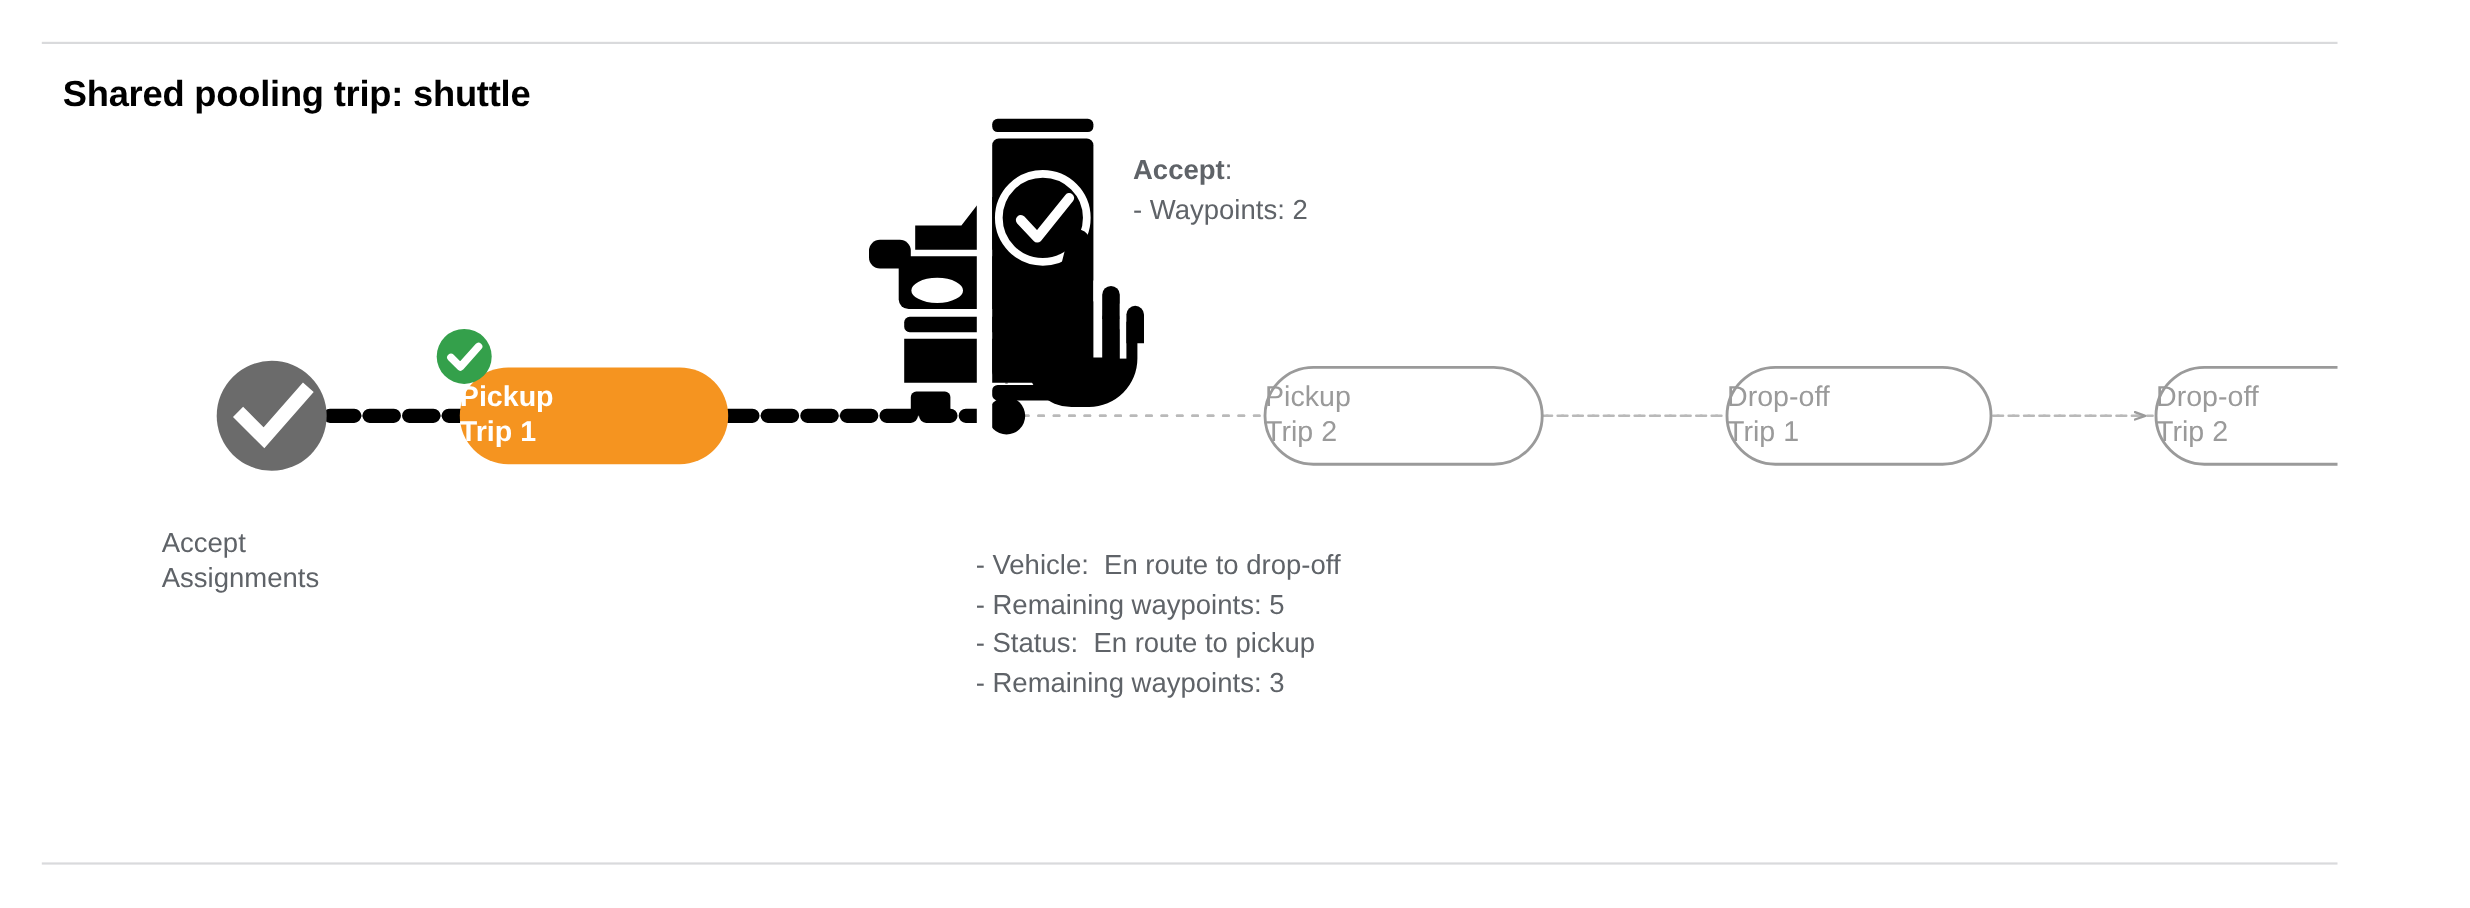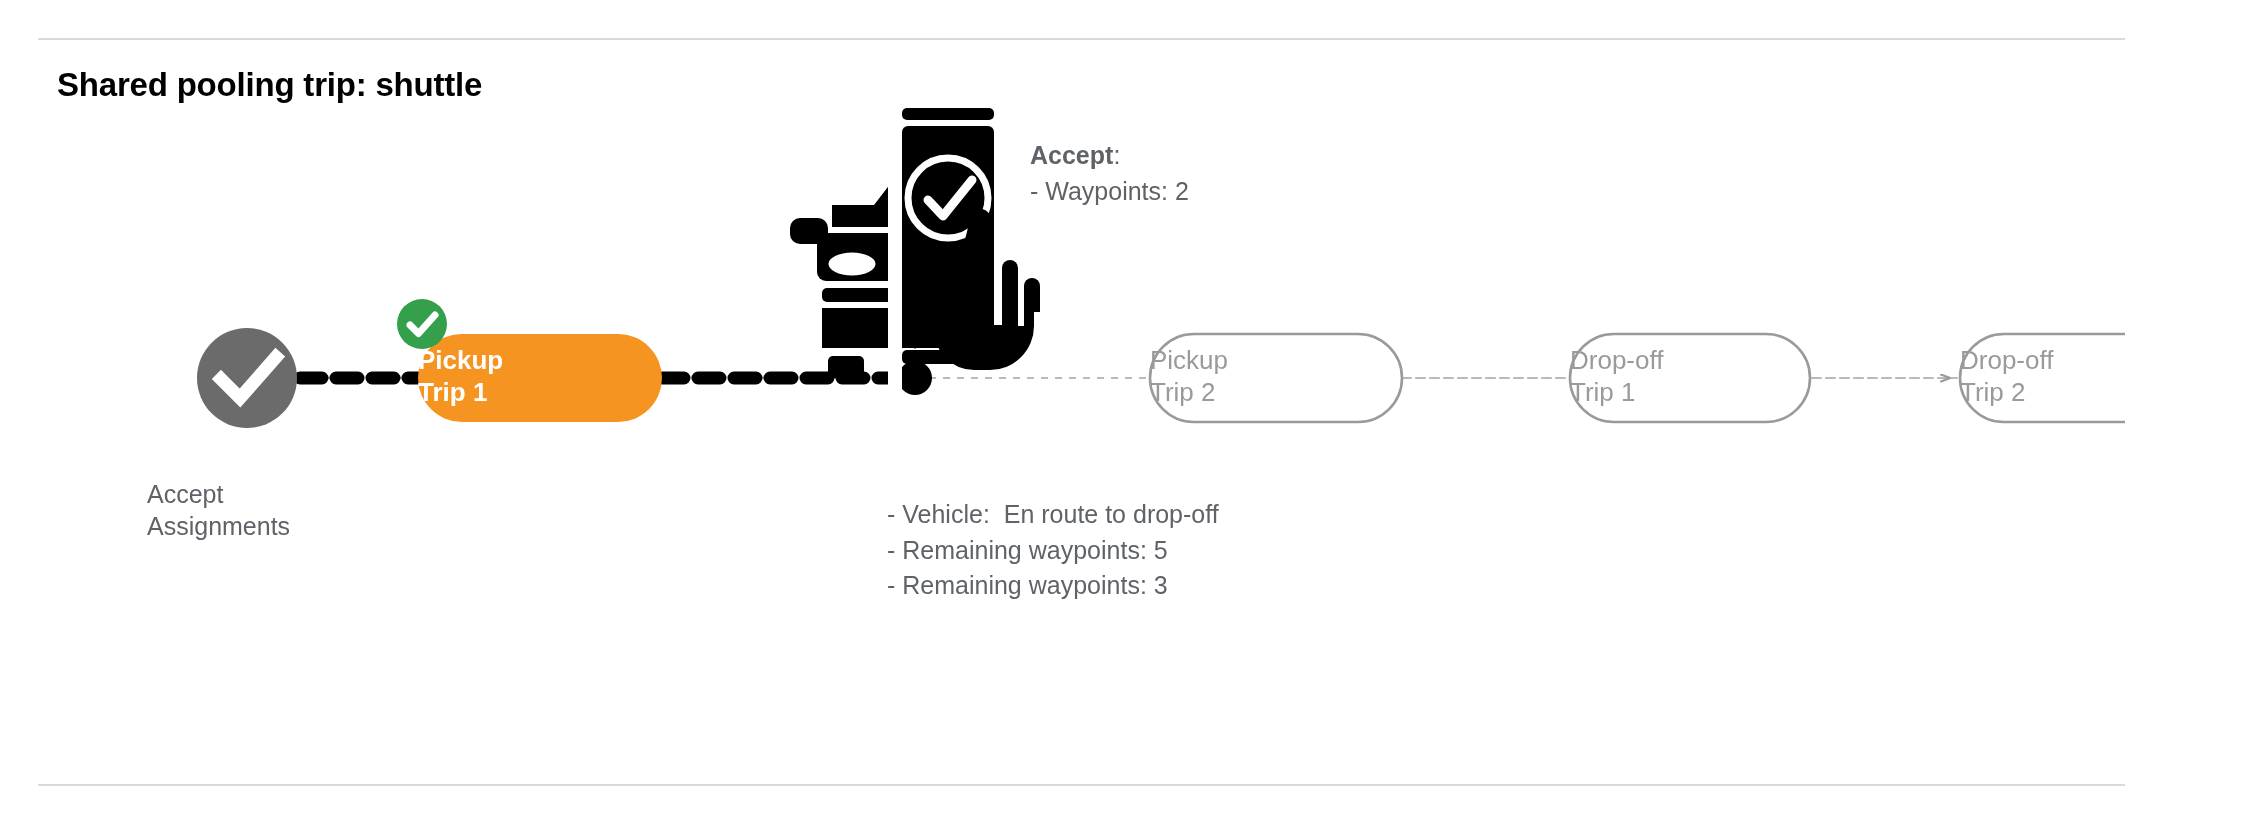--- a/index.html
+++ b/index.html
@@ -156,16 +156,17 @@
 Trip 2</div>
 
   <div class="anno veh-anno">
     <div class="row"><span class="hd">Accept</span><span>:</span></div>
     <div class="row">- Waypoints: 2</div>
   </div>
 
   <div class="anno trip-anno">
     <div class="row">- Vehicle:  En route to drop-off</div>
     <div class="row">- Remaining waypoints: 5</div>
+    <div class="row">- Status:  En route to pickup</div>
     <div class="row">- Remaining waypoints: 3</div>
   </div>
 
 </div>
 
 </body></html>

